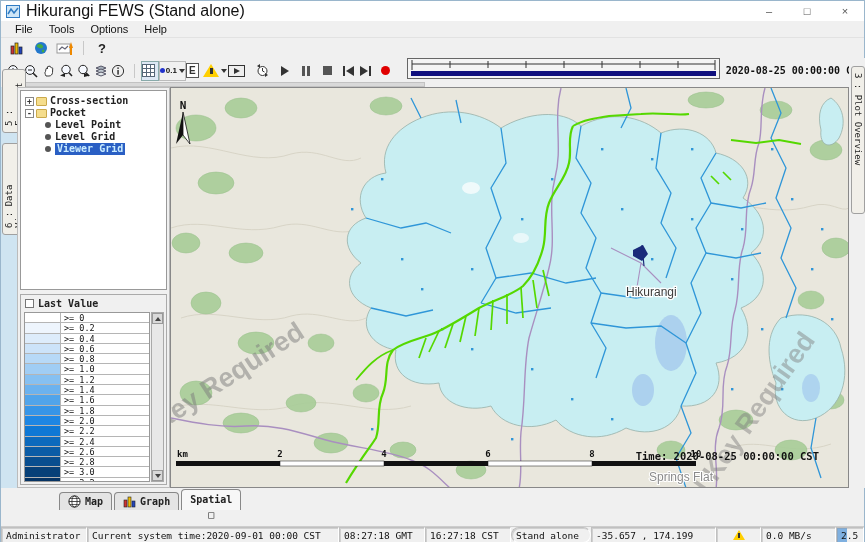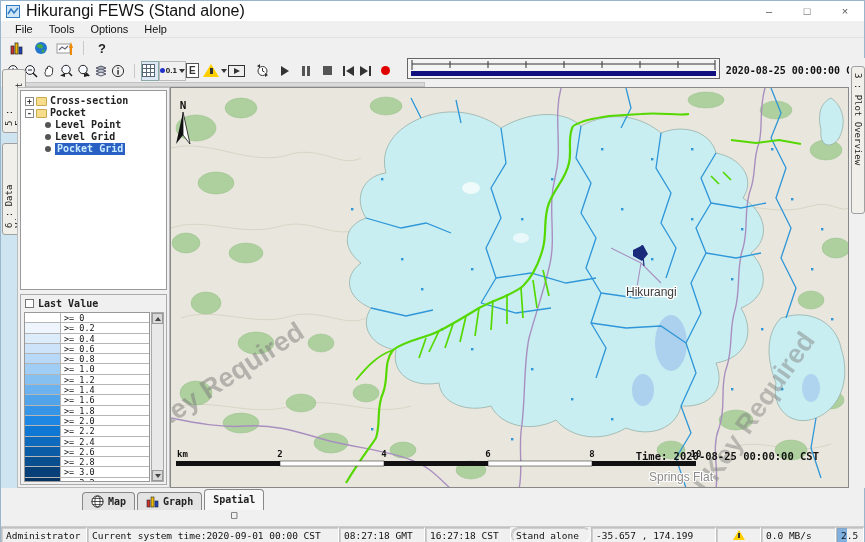--- a/index.html
+++ b/index.html
@@ -71,21 +71,21 @@
   .legend-lbl { padding:0 3px; line-height:10px; white-space:nowrap; }
   .legend-scroll { position:absolute; right:2px; top:17px; width:13px; bottom:2px; background:#e8e8e8; border:1px solid #aaa; }
   .scr-btn { position:absolute; left:0; width:11px; height:11px; background:#d9d9d9; border:1px solid #999; display:flex; align-items:center; justify-content:center; }
   .arr-up { width:0; height:0; border-left:3px solid transparent; border-right:3px solid transparent; border-bottom:4px solid #444; }
   .arr-dn { width:0; height:0; border-left:3px solid transparent; border-right:3px solid transparent; border-top:4px solid #444; }
 
   
   .map { position:absolute; left:169px; top:86px; width:679px; height:401px; border:1px solid #888; background:#e8e6dc; overflow:hidden; }
 
   
-  .tabsrow { position:absolute; left:0; top:487px; width:100%; height:22px; background:#f0f0f0; display:flex; align-items:flex-end; padding-left:81px; }
+  .tabsrow { position:absolute; left:0; top:487px; width:100%; height:22px; background:#f0f0f0; display:flex; align-items:flex-end; padding-left:58px; }
   .btab { display:flex; align-items:center; gap:4px; border:1px solid #888; border-bottom:none; border-radius:4px 4px 0 0; background:#e4e4e4; height:18px; padding:0 8px; font-family:"DejaVu Sans Mono", monospace; font-size:10px; font-weight:600; color:#222; margin-right:2px; }
   .btab.sel { background:#f7f7f7; height:21px;flex-direction:column; }
   .btab .wglyph { font-size:10px; color:#222; font-weight:bold; }
 
   .logsrow { position:absolute; left:0; top:536px; width:100%; height:16px; background:#b91c1c; }
   .logs-btn { position:absolute; left:75px; top:0px; height:15px; padding:0 6px; border:1px solid #888; border-radius:3px; background:#efefef; font-family:"DejaVu Sans Mono", monospace; font-size:9px; font-weight:600; color:#222; display:flex; align-items:center; }
 
   
   .statusbar { position:absolute; left:0; top:525px; width:100%; height:17px; background:#f0f0f0; display:flex; border-top:1px solid #cdcdcd; }
   .sb-cell { height:100%; border:1px solid #c0c0c0; border-right-color:#fff; border-bottom-color:#fff; box-shadow:inset 1px 1px 0 rgba(150,150,150,.35); font-family:"DejaVu Sans Mono", monospace; font-size:9.5px; color:#111; display:flex; align-items:center; padding:0 4px; white-space:nowrap; overflow:hidden; }
@@ -308,21 +308,21 @@
       <div class="tree-row">
         <span class="bullet"></span>
         <span class="tree-label">Level Point</span>
       </div>
       <div class="tree-row">
         <span class="bullet"></span>
         <span class="tree-label">Level Grid</span>
       </div>
       <div class="tree-row">
         <span class="bullet"></span>
-        <span class="tree-label sel">Pocket Grid</span>
+        <span class="tree-label sel">Viewer Grid</span>
       </div>
     </div>
 
     <div class="legend">
       <div class="legend-head">
         <span class="checkbox"></span>
         <span>Last Value</span>
       </div>
       <div class="legend-table">
         <div class="legend-row">

